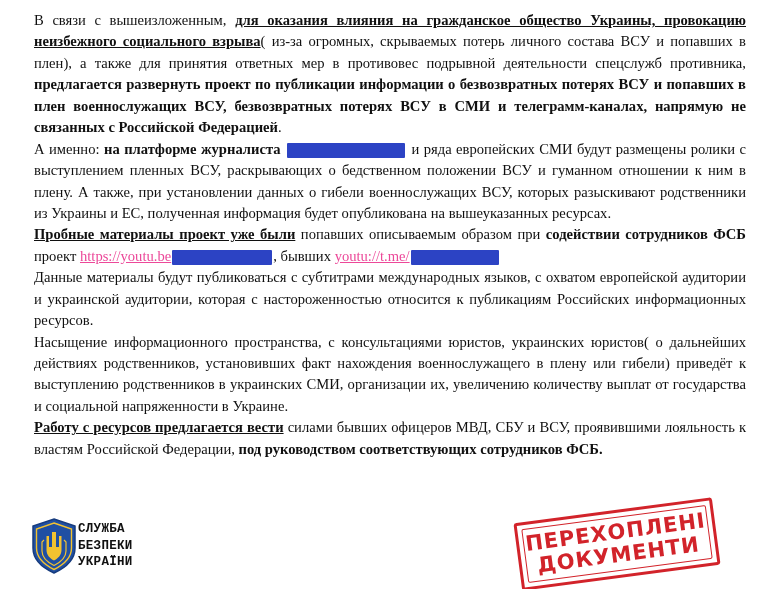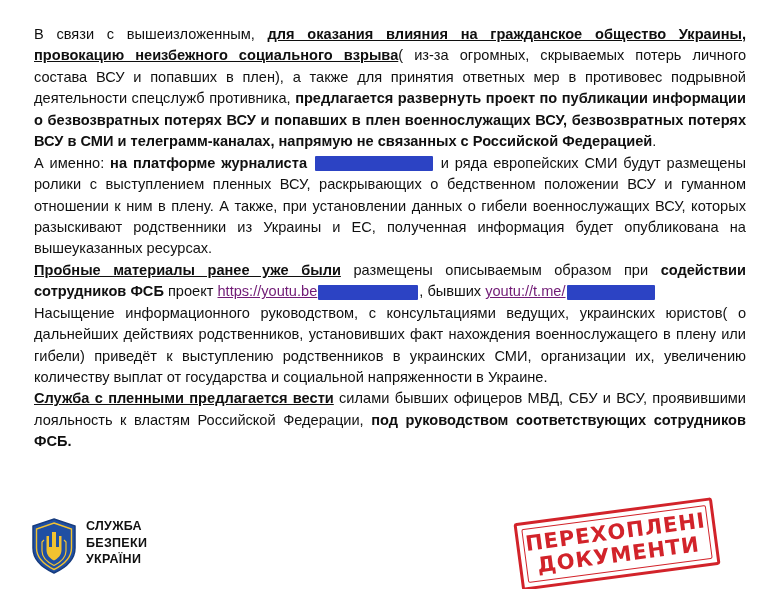--- a/index.html
+++ b/index.html
@@ -16,22 +16,23 @@
     position: relative;
   }
   .page {
     position: absolute;
     inset: 0;
     background: #ffffff;
   }
   .content {
     position: absolute;
     left: 34px;
-    top: 24px;
+    top: 10px;
     width: 712px;
+    font-family: Liberation Serif, serif;
   }
   p.para {
     margin: 0 0 0 0;
     font-size: 14.6px;
     line-height: 1.47;
     text-align: justify;
     text-justify: inter-word;
     color: #101010;
   }
   .b { font-weight: bold; }
@@ -39,38 +40,39 @@
   
   .redact {
     display: inline-block;
     background: #2c43c4;
     vertical-align: middle;
     border-radius: 1px;
   }
   .redact-1 { width: 118px; height: 15px; margin: 0 2px; }
   .redact-2 { width: 100px; height: 15px; margin: 0 1px; }
   .redact-3 { width: 88px;  height: 15px; margin: 0 1px; }
-  .link { color: #701a75; text-decoration: none; }
+  .link { color: #ec4899; text-decoration: none; }
   .link-u { text-decoration: underline; }
 
   
   .footer {
     position: absolute;
     left: 0;
     top: 500px;
     width: 780px;
     height: 89px;
   }
   .emblem-wrap {
     position: absolute;
     left: 30px;
     top: 18px;
     display: flex;
-    align-items: flex-start;
-    gap: 8px;
+    align-items: center;
+    gap: 0;
+    font-family: Liberation Mono, monospace;
   }
   .emblem {
     width: 48px;
     height: 56px;
     position: relative;
   }
   .emblem svg { display: block; }
   .org-name {
     font-size: 12.5px;
     font-weight: bold;
@@ -129,30 +131,31 @@
 
     <p class="para">
       <span>В связи с вышеизложенным, </span><span class="bu">для оказания влияния на гражданское общество Украины, провокацию неизбежного социального взрыва</span><span>( из-за огромных, скрываемых потерь личного состава ВСУ и попавших в плен), а также для принятия ответных мер в противовес подрывной деятельности спецслужб противника, </span><span class="b">предлагается развернуть проект по публикации информации о безвозвратных потерях ВСУ и попавших в плен военнослужащих ВСУ, безвозвратных потерях ВСУ в СМИ и телеграмм-каналах, напрямую не связанных с Российской Федерацией</span><span>.</span>
     </p>
 
     <p class="para">
       <span>А именно: </span><span class="b">на платформе журналиста </span><span class="redact redact-1"></span><span> и ряда европейских СМИ будут размещены ролики с выступлением пленных ВСУ, раскрывающих о бедственном положении ВСУ и гуманном отношении к ним в плену. А также, при установлении данных о гибели военнослужащих ВСУ, которых разыскивают родственники из Украины и ЕС, полученная информация будет опубликована на вышеуказанных ресурсах.</span>
     </p>
 
     <p class="para">
-      <span class="bu">Пробные материалы ранее уже были</span><span> размещены описываемым образом при </span><span class="b">содействии сотрудников ФСБ</span><span> проект </span><span class="link link-u">https://youtu.be</span><span class="redact redact-2"></span><span>, бывших </span><span class="link link-u">youtu://t.me/</span><span class="redact redact-3"></span>
+      <span class="bu">Пробные материалы проект уже были</span><span> попавших описываемым образом при </span><span class="b">содействии сотрудников ФСБ</span><span> проект </span><span class="link link-u">https://youtu.be</span><span class="redact redact-2"></span><span>, бывших </span><span class="link link-u">youtu://t.me/</span><span class="redact redact-3"></span>
     </p>
 
+    <p class="para">Данные материалы будут публиковаться с субтитрами международных языков, с охватом европейской аудитории и украинской аудитории, которая с настороженностью относится к публикациям Российских информационных ресурсов.</p>
 
     <p class="para">
-      <span>Насыщение информационного руководством, с консультациями ведущих, украинских юристов</span><span>( о дальнейших действиях родственников, установивших факт нахождения военнослужащего в плену или гибели) приведёт к выступлению родственников в украинских СМИ, организации их, увеличению количеству выплат от государства и социальной напряженности в Украине.</span>
+      <span>Насыщение информационного пространства, с консультациями юристов, украинских юристов</span><span>( о дальнейших действиях родственников, установивших факт нахождения военнослужащего в плену или гибели) приведёт к выступлению родственников в украинских СМИ, организации их, увеличению количеству выплат от государства и социальной напряженности в Украине.</span>
     </p>
 
     <p class="para">
-      <span class="bu">Служба с пленными предлагается вести</span><span> силами бывших офицеров МВД, СБУ и ВСУ, проявившими лояльность к властям Российской Федерации, </span><span class="b">под руководством соответствующих сотрудников ФСБ</span><span class="b">.</span>
+      <span class="bu">Работу с ресурсов предлагается вести</span><span> силами бывших офицеров МВД, СБУ и ВСУ, проявившими лояльность к властям Российской Федерации, </span><span class="b">под руководством соответствующих сотрудников ФСБ</span><span class="b">.</span>
     </p>
 
   </div>
 
   <div class="footer">
 
     <div class="emblem-wrap">
       <div class="emblem">
         <svg width="48" height="56" viewBox="0 0 48 56" xmlns="http://www.w3.org/2000/svg">
           <path d="M24 1 L45 8 V30 C45 42 35 50 24 55 C13 50 3 42 3 30 V8 Z" fill="#1f4fa3" stroke="#173c7e" stroke-width="1.5"></path>

